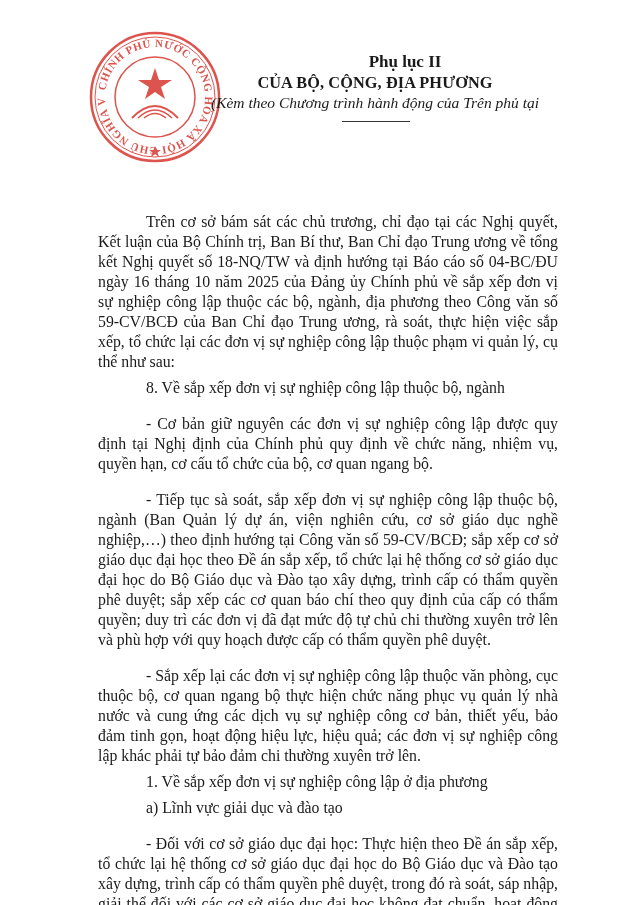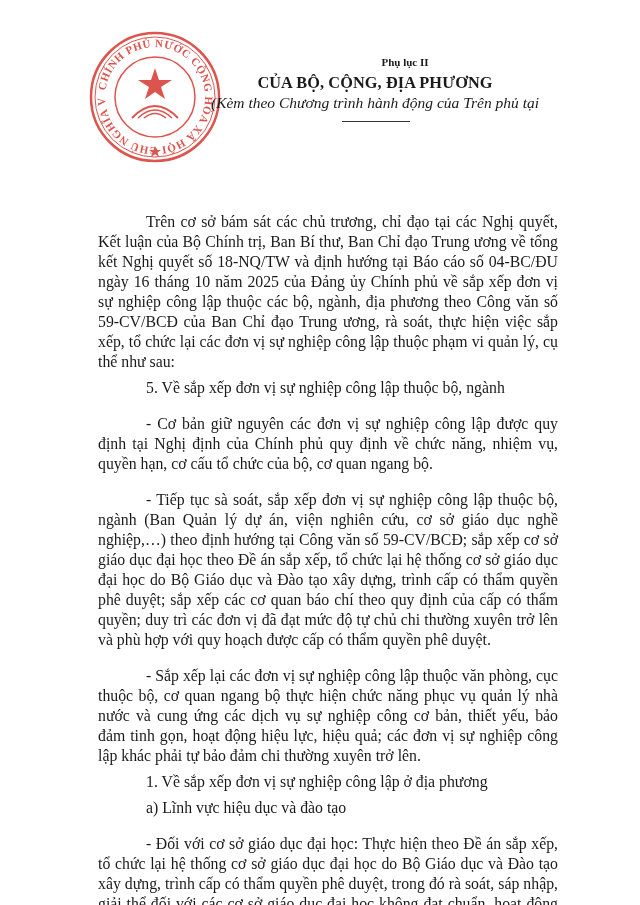--- a/index.html
+++ b/index.html
@@ -9,21 +9,21 @@
     font-family: "Liberation Serif", "DejaVu Serif", serif;
     color: #1a1a1a;
     position: relative;
   }
   .page { position: absolute; left: 0; top: 0; width: 640px; height: 905px; }
   .stamp {
     position: absolute; left: 88px; top: 30px; width: 134px; height: 134px;
     opacity: 0.9;
   }
   .header { position: absolute; left: 130px; width: 490px; top: 52px; text-align: center; }
-  .appendix-label { font-weight: bold; font-size: 11px; line-height: 20px; margin-left: 60px; }
+  .appendix-label { font-weight: bold; font-size: 17px; line-height: 20px; margin-left: 60px; }
   .title-line { font-weight: bold; font-size: 16.3px; line-height: 21px; letter-spacing: 0.1px; }
   .subtitle-line { font-style: italic; font-size: 15.5px; line-height: 20px; }
   .divider { width: 68px; height: 1px; background: #333; margin: 8px auto 0; margin-left: 212px; }
   .hw { font-family: "DejaVu Sans", sans-serif; font-style: italic; font-size: 11px; letter-spacing: -1px; }
   .body-text {
     position: absolute; left: 98px; top: 196px; width: 460px;
     font-size: 15.8px; line-height: 20px; text-align: justify;
   }
   .para { text-indent: 48px; margin: 16px 0 6px 0; }
   .heading { text-indent: 48px; margin: 0 0 6px 0; }
@@ -52,23 +52,23 @@
 
   <div class="header">
     <div class="appendix-label">Phụ lục II</div>
     <div class="title-line">CỦA BỘ, CỘNG, ĐỊA PHƯƠNG</div>
     <div class="subtitle-line">(Kèm theo Chương trình hành động của Trên phủ tại</div>
     <div class="divider"></div>
   </div>
 
   <div class="body-text">
     <p class="para">Trên cơ sở bám sát các chủ trương, chỉ đạo tại các Nghị quyết, Kết luận của Bộ Chính trị, Ban Bí thư, Ban Chỉ đạo Trung ương về tổng kết Nghị quyết số 18-NQ/TW và định hướng tại Báo cáo số 04-BC/ĐU ngày 16 tháng 10 năm 2025 của Đảng ủy Chính phủ về sắp xếp đơn vị sự nghiệp công lập thuộc các bộ, ngành, địa phương theo Công văn số 59-CV/BCĐ của Ban Chỉ đạo Trung ương, rà soát, thực hiện việc sắp xếp, tổ chức lại các đơn vị sự nghiệp công lập thuộc phạm vi quản lý, cụ thể như sau:</p>
-    <p class="heading">5. Về sắp xếp đơn vị sự nghiệp công lập thuộc bộ, ngành</p>
+    <p class="heading">8. Về sắp xếp đơn vị sự nghiệp công lập thuộc bộ, ngành</p>
     <p class="para">- Cơ bản giữ nguyên các đơn vị sự nghiệp công lập được quy định tại Nghị định của Chính phủ quy định về chức năng, nhiệm vụ, quyền hạn, cơ cấu tổ chức của bộ, cơ quan ngang bộ.</p>
     <p class="para">- Tiếp tục sà soát, sắp xếp đơn vị sự nghiệp công lập thuộc bộ, ngành (Ban Quản lý dự án, viện nghiên cứu, cơ sở giáo dục nghề nghiệp,…) theo định hướng tại Công văn số 59-CV/BCĐ; sắp xếp cơ sở giáo dục đại học theo Đề án sắp xếp, tổ chức lại hệ thống cơ sở giáo dục đại học do Bộ Giáo dục và Đào tạo xây dựng, trình cấp có thẩm quyền phê duyệt; sắp xếp các cơ quan báo chí theo quy định của cấp có thẩm quyền; duy trì các đơn vị đã đạt mức độ tự chủ chi thường xuyên trở lên và phù hợp với quy hoạch được cấp có thẩm quyền phê duyệt.</p>
     <p class="para">- Sắp xếp lại các đơn vị sự nghiệp công lập thuộc văn phòng, cục thuộc bộ, cơ quan ngang bộ thực hiện chức năng phục vụ quản lý nhà nước và cung ứng các dịch vụ sự nghiệp công cơ bản, thiết yếu, bảo đảm tinh gọn, hoạt động hiệu lực, hiệu quả; các đơn vị sự nghiệp công lập khác phải tự bảo đảm chi thường xuyên trở lên.</p>
     <p class="heading">1. Về sắp xếp đơn vị sự nghiệp công lập ở địa phương</p>
-    <p class="heading">a) Lĩnh vực hiệu dục và đào tạo</p>
+    <p class="heading">a) Lĩnh vực giải dục và đào tạo</p>
     <p class="para">- Đối với cơ sở giáo dục đại học: Thực hiện theo Đề án sắp xếp, tổ chức lại hệ thống cơ sở giáo dục đại học do Bộ Giáo dục và Đào tạo xây dựng, trình cấp có thẩm quyền phê duyệt, trong đó rà soát, sáp nhập, giải thể đối với các cơ sở giáo dục đại học không đạt chuẩn, hoạt động không hiệu quả.</p>
     <p class="heading">- Đối với cơ sở giáo dục nghề nghiệp, trường dạy nghề</p>
 
   </div>
 </div>
 
 </body></html>

